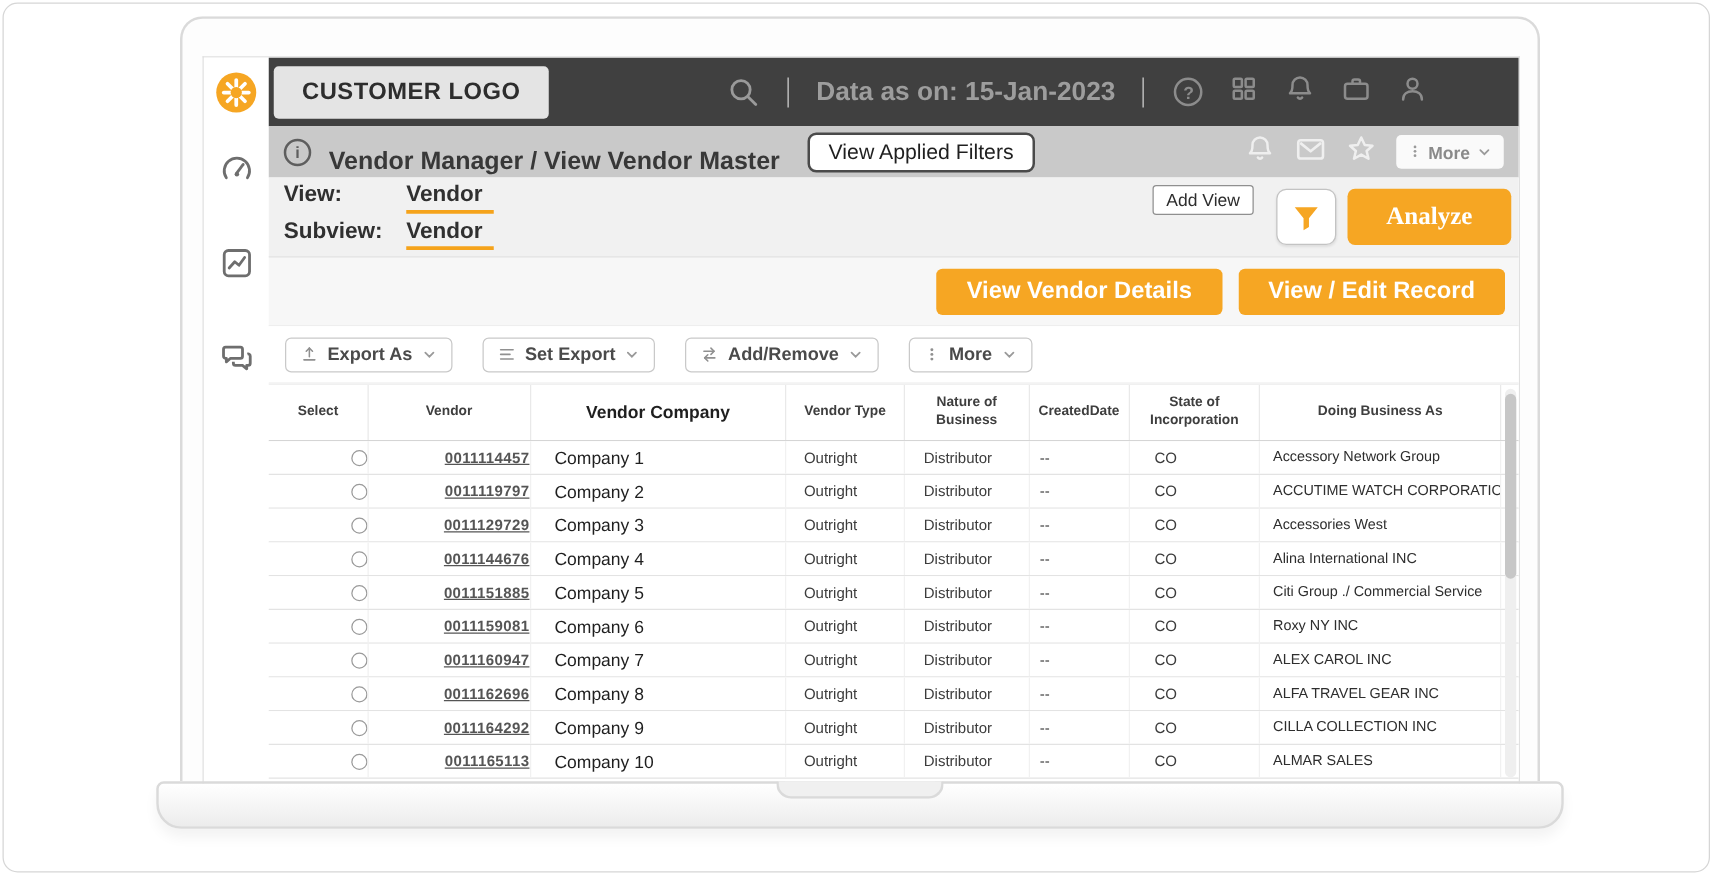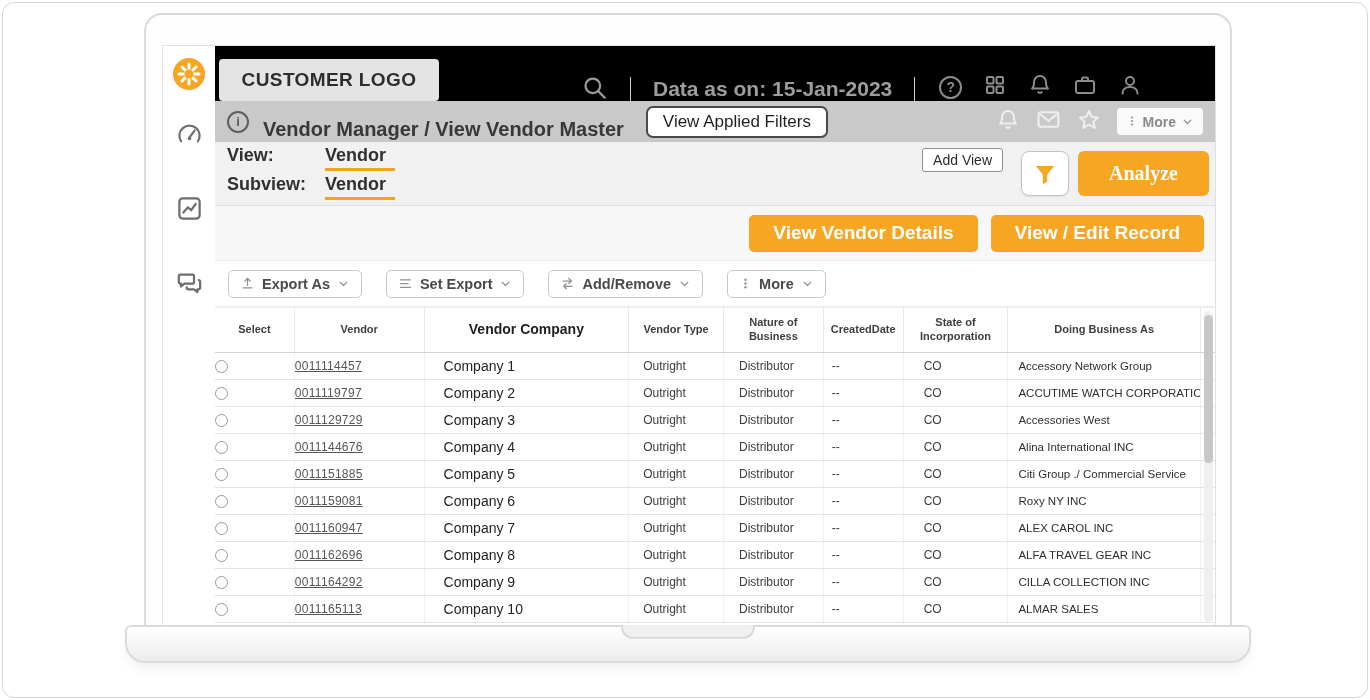--- a/index.html
+++ b/index.html
@@ -20,21 +20,21 @@
 
   
   .sidebar { width:52px; background:#fff; display:flex; flex-direction:column; align-items:center; flex:0 0 52px; }
   .logo-badge { margin-top:11px; margin-bottom:26px; }
   .side-icon { margin-bottom:43px; cursor:pointer; }
 
   
   .main { flex:1; display:flex; flex-direction:column; min-width:0; position:relative; }
 
   
-  .app-header { height:55px; background:#000000; display:flex; align-items:flex-end; padding:0 22px 0 4px; }
+  .app-header { height:55px; background:#404040; display:flex; align-items:center; padding:0 22px 0 4px; }
   .logo-box { width:220px; height:42px; background:#e4e4e4; border-radius:4px; display:flex; align-items:center;
     justify-content:center; font-weight:bold; font-size:19px; letter-spacing:.4px; color:#2d2d2d; }
   .hdr-search { margin-left:142px; display:flex; align-items:center; }
   .vdiv { width:1px; height:24px; background:#d2d2d2; margin:0 22px; }
   .data-as-on { font-size:21px; font-weight:600; color:#9d9d9d; white-space:nowrap; }
   .hdr-icons { display:flex; align-items:center; gap:21px; margin-left:2px; }
   .icon-circle { width:23px; height:23px; border:2px solid #8c8c8c; border-radius:50%; display:flex;
     align-items:center; justify-content:center; color:#8c8c8c; font-weight:bold; font-size:14px; }
 
   
@@ -75,21 +75,21 @@
     gap:7px; padding:0 11px; font-size:14.5px; font-weight:600; color:#4a4a4a; cursor:pointer;
     font-family:"Liberation Sans", sans-serif; }
 
   
   .table-header { display:flex; height:46px; background:#fff; border-top:1px solid #f0f0f0; border-bottom:1px solid #d5d5d5; }
   .th { font-size:11px; font-weight:bold; color:#3e3e3e; display:flex; align-items:center; justify-content:center;
     text-align:center; border-right:1px solid #e9e9e9; line-height:1.25; padding:0 6px; }
   .table-body { display:flex; flex-direction:column; }
   .trow { display:flex; height:27px; border-bottom:1px solid #e3e3e3; background:#fff; }
   .td { font-size:12px; color:#3c3c3c; display:flex; align-items:center; border-right:1px solid #f1f1f1; overflow:hidden; white-space:nowrap; }
-  .td-center { justify-content:flex-start; }
+  .td-center { justify-content:flex-end;font-weight:bold; }
   .c-select { width:80px; }
   .c-vendor { width:130px; }
   .c-company { width:205px; padding-left:19px; font-size:14px; color:#1f1f1f; }
   .c-type { width:95px; padding-left:14px; }
   .c-nature { width:100px; padding-left:15px; }
   .c-created { width:80px; padding-left:8px; }
   .c-state { width:105px; padding-left:20px; }
   .c-dba { width:193px; padding-left:10px; font-size:11.5px; color:#2e2e2e; }
   .c-scroll { width:14px; border-right:none; }
   .radio { width:13px; height:13px; border:1.5px solid #9a9a9a; border-radius:50%; background:#fff; display:inline-block; cursor:pointer; }

